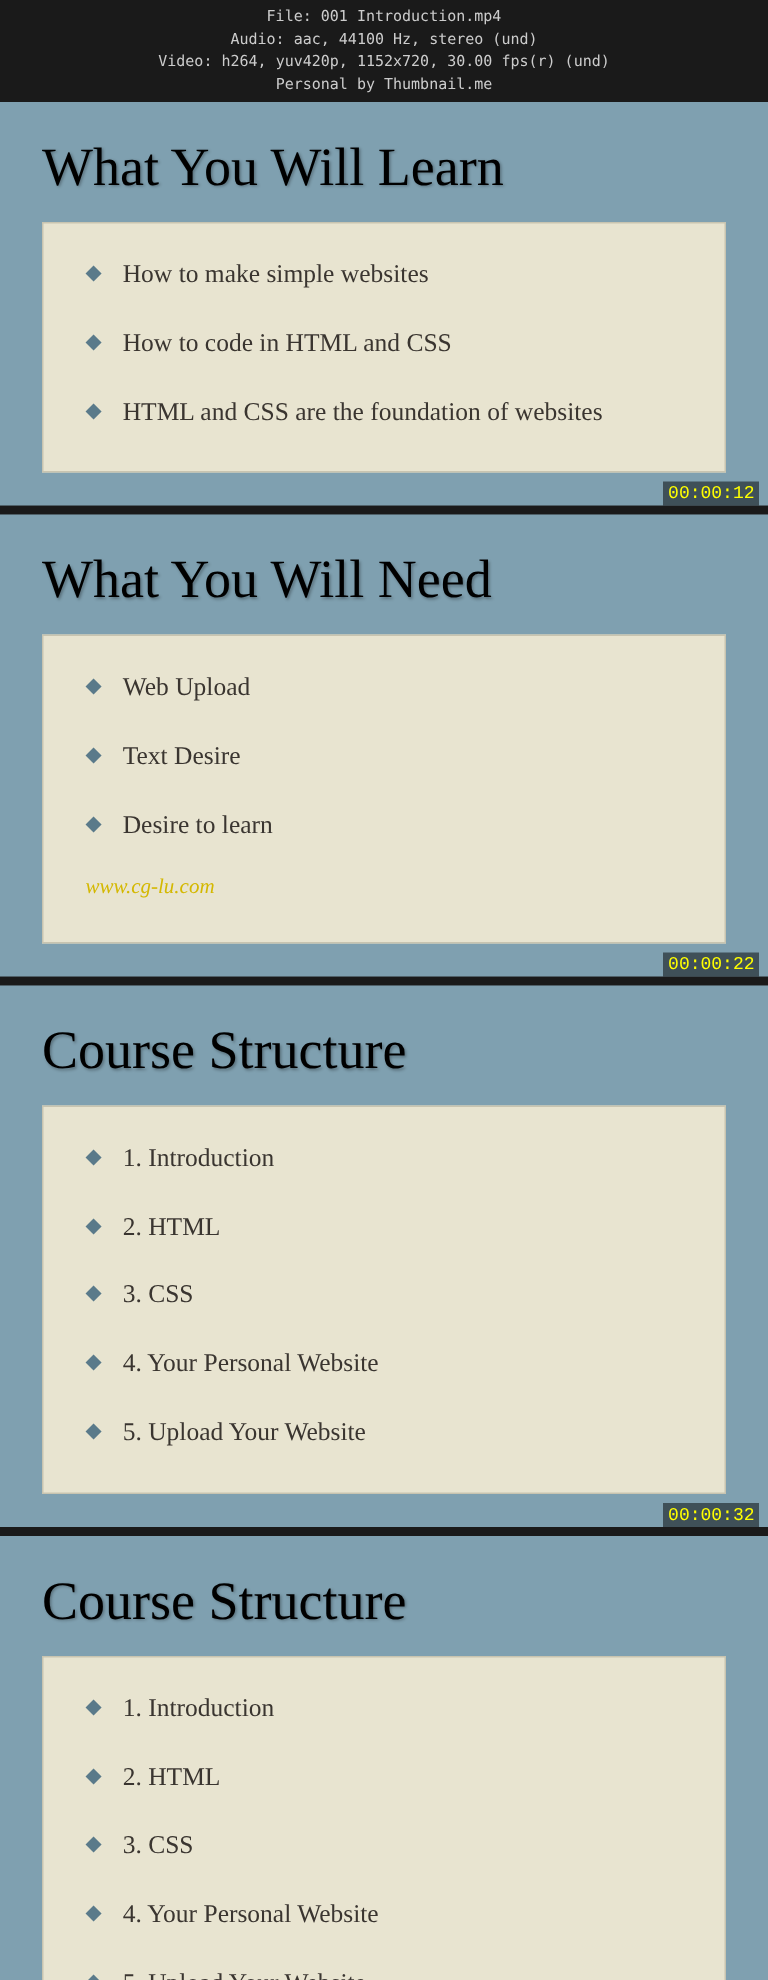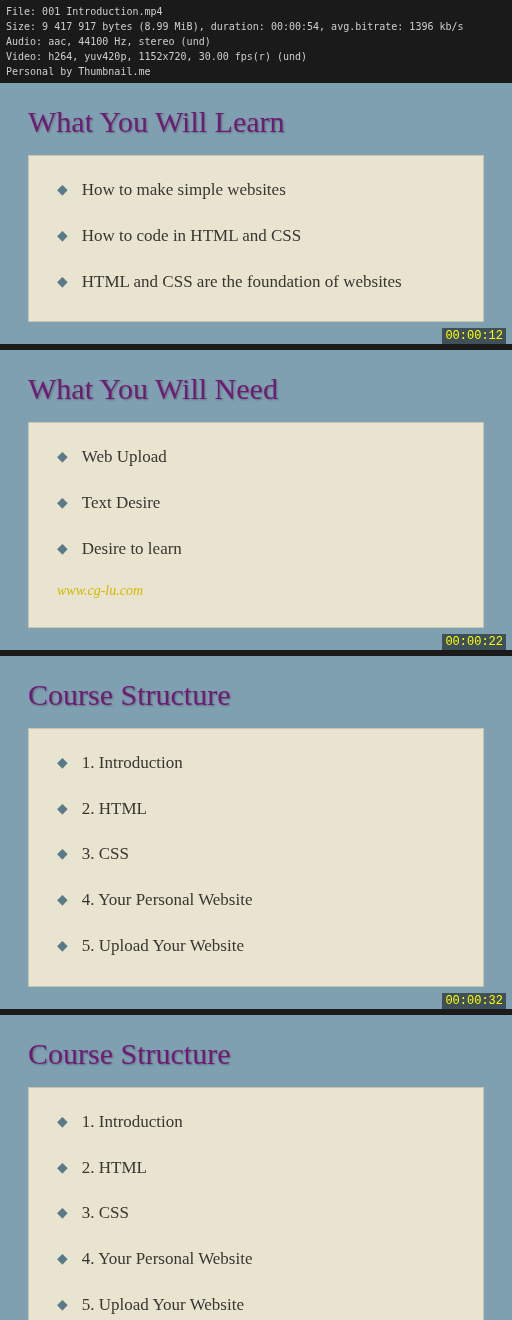--- a/index.html
+++ b/index.html
@@ -9,36 +9,37 @@
       font-family: Georgia, 'Times New Roman', serif;
     }
 
     .file-info {
       background: #1a1a1a;
       color: #ccc;
       font-family: monospace;
       font-size: 10px;
       padding: 4px 6px;
       line-height: 1.5;
+      text-align: center;
     }
 
     .slide {
       position: relative;
       width: 512px;
     }
 
     .slide-inner {
       background: #7fa0b0;
       padding: 22px 28px 18px 28px;
     }
 
     .slide-title {
       font-family: Georgia, serif;
-      font-size: 30px;
-      color: #701a75;
+      font-size: 36px;
+      color: #000000;
       font-weight: normal;
       margin-bottom: 16px;
       text-shadow: 1px 1px 2px rgba(0,0,0,0.3);
     }
 
     .slide-content {
       background: #e8e4d0;
       border: 1px solid #c8c4b0;
       padding: 22px 28px;
       min-height: 160px;
@@ -92,21 +93,20 @@
 
     .slide-bottom-padding {
       padding-bottom: 22px;
     }
   </style>
 </head>
 <body>
 
 <div class="file-info">
   <div>File: 001 Introduction.mp4</div>
-  <div>Size: 9 417 917 bytes (8.99 MiB), duration: 00:00:54, avg.bitrate: 1396 kb/s</div>
   <div>Audio: aac, 44100 Hz, stereo (und)</div>
   <div>Video: h264, yuv420p, 1152x720, 30.00 fps(r) (und)</div>
   <div>Personal by Thumbnail.me</div>
 </div>
 
 <div class="slide">
   <div class="slide-inner slide-bottom-padding">
     <h2 class="slide-title">What You Will Learn</h2>
     <div class="slide-content">
       <div class="bullet-item">

